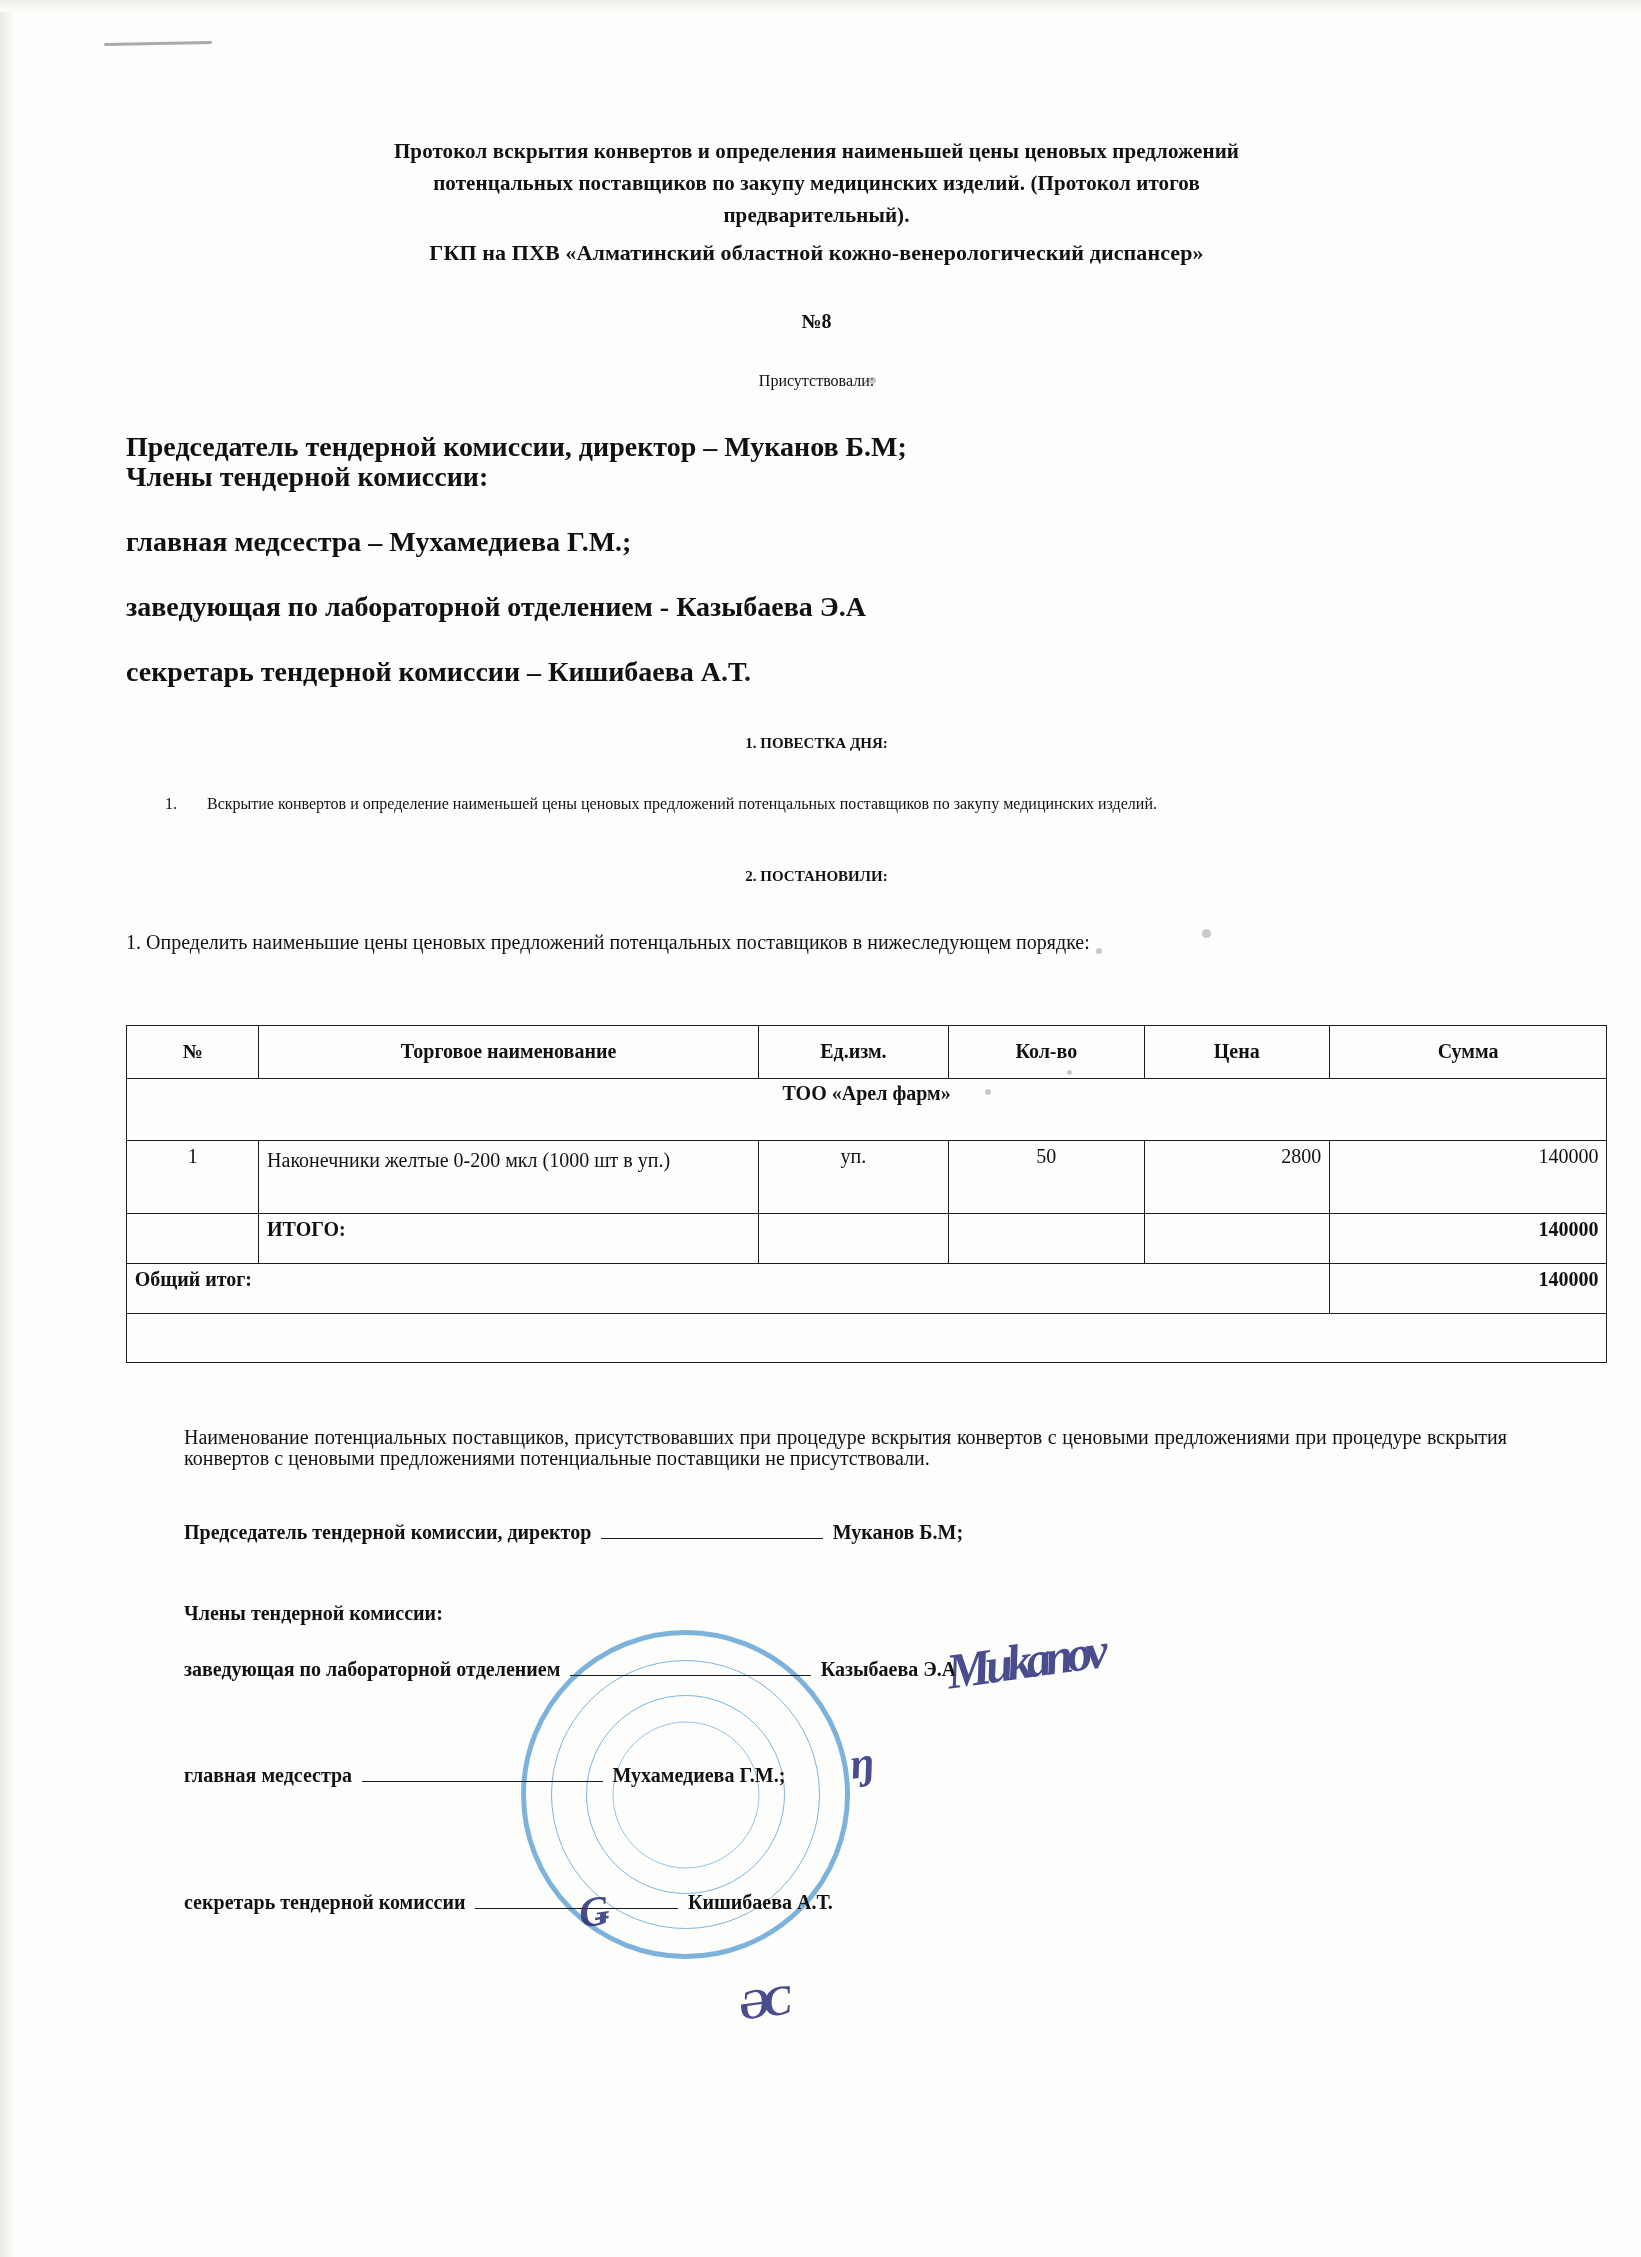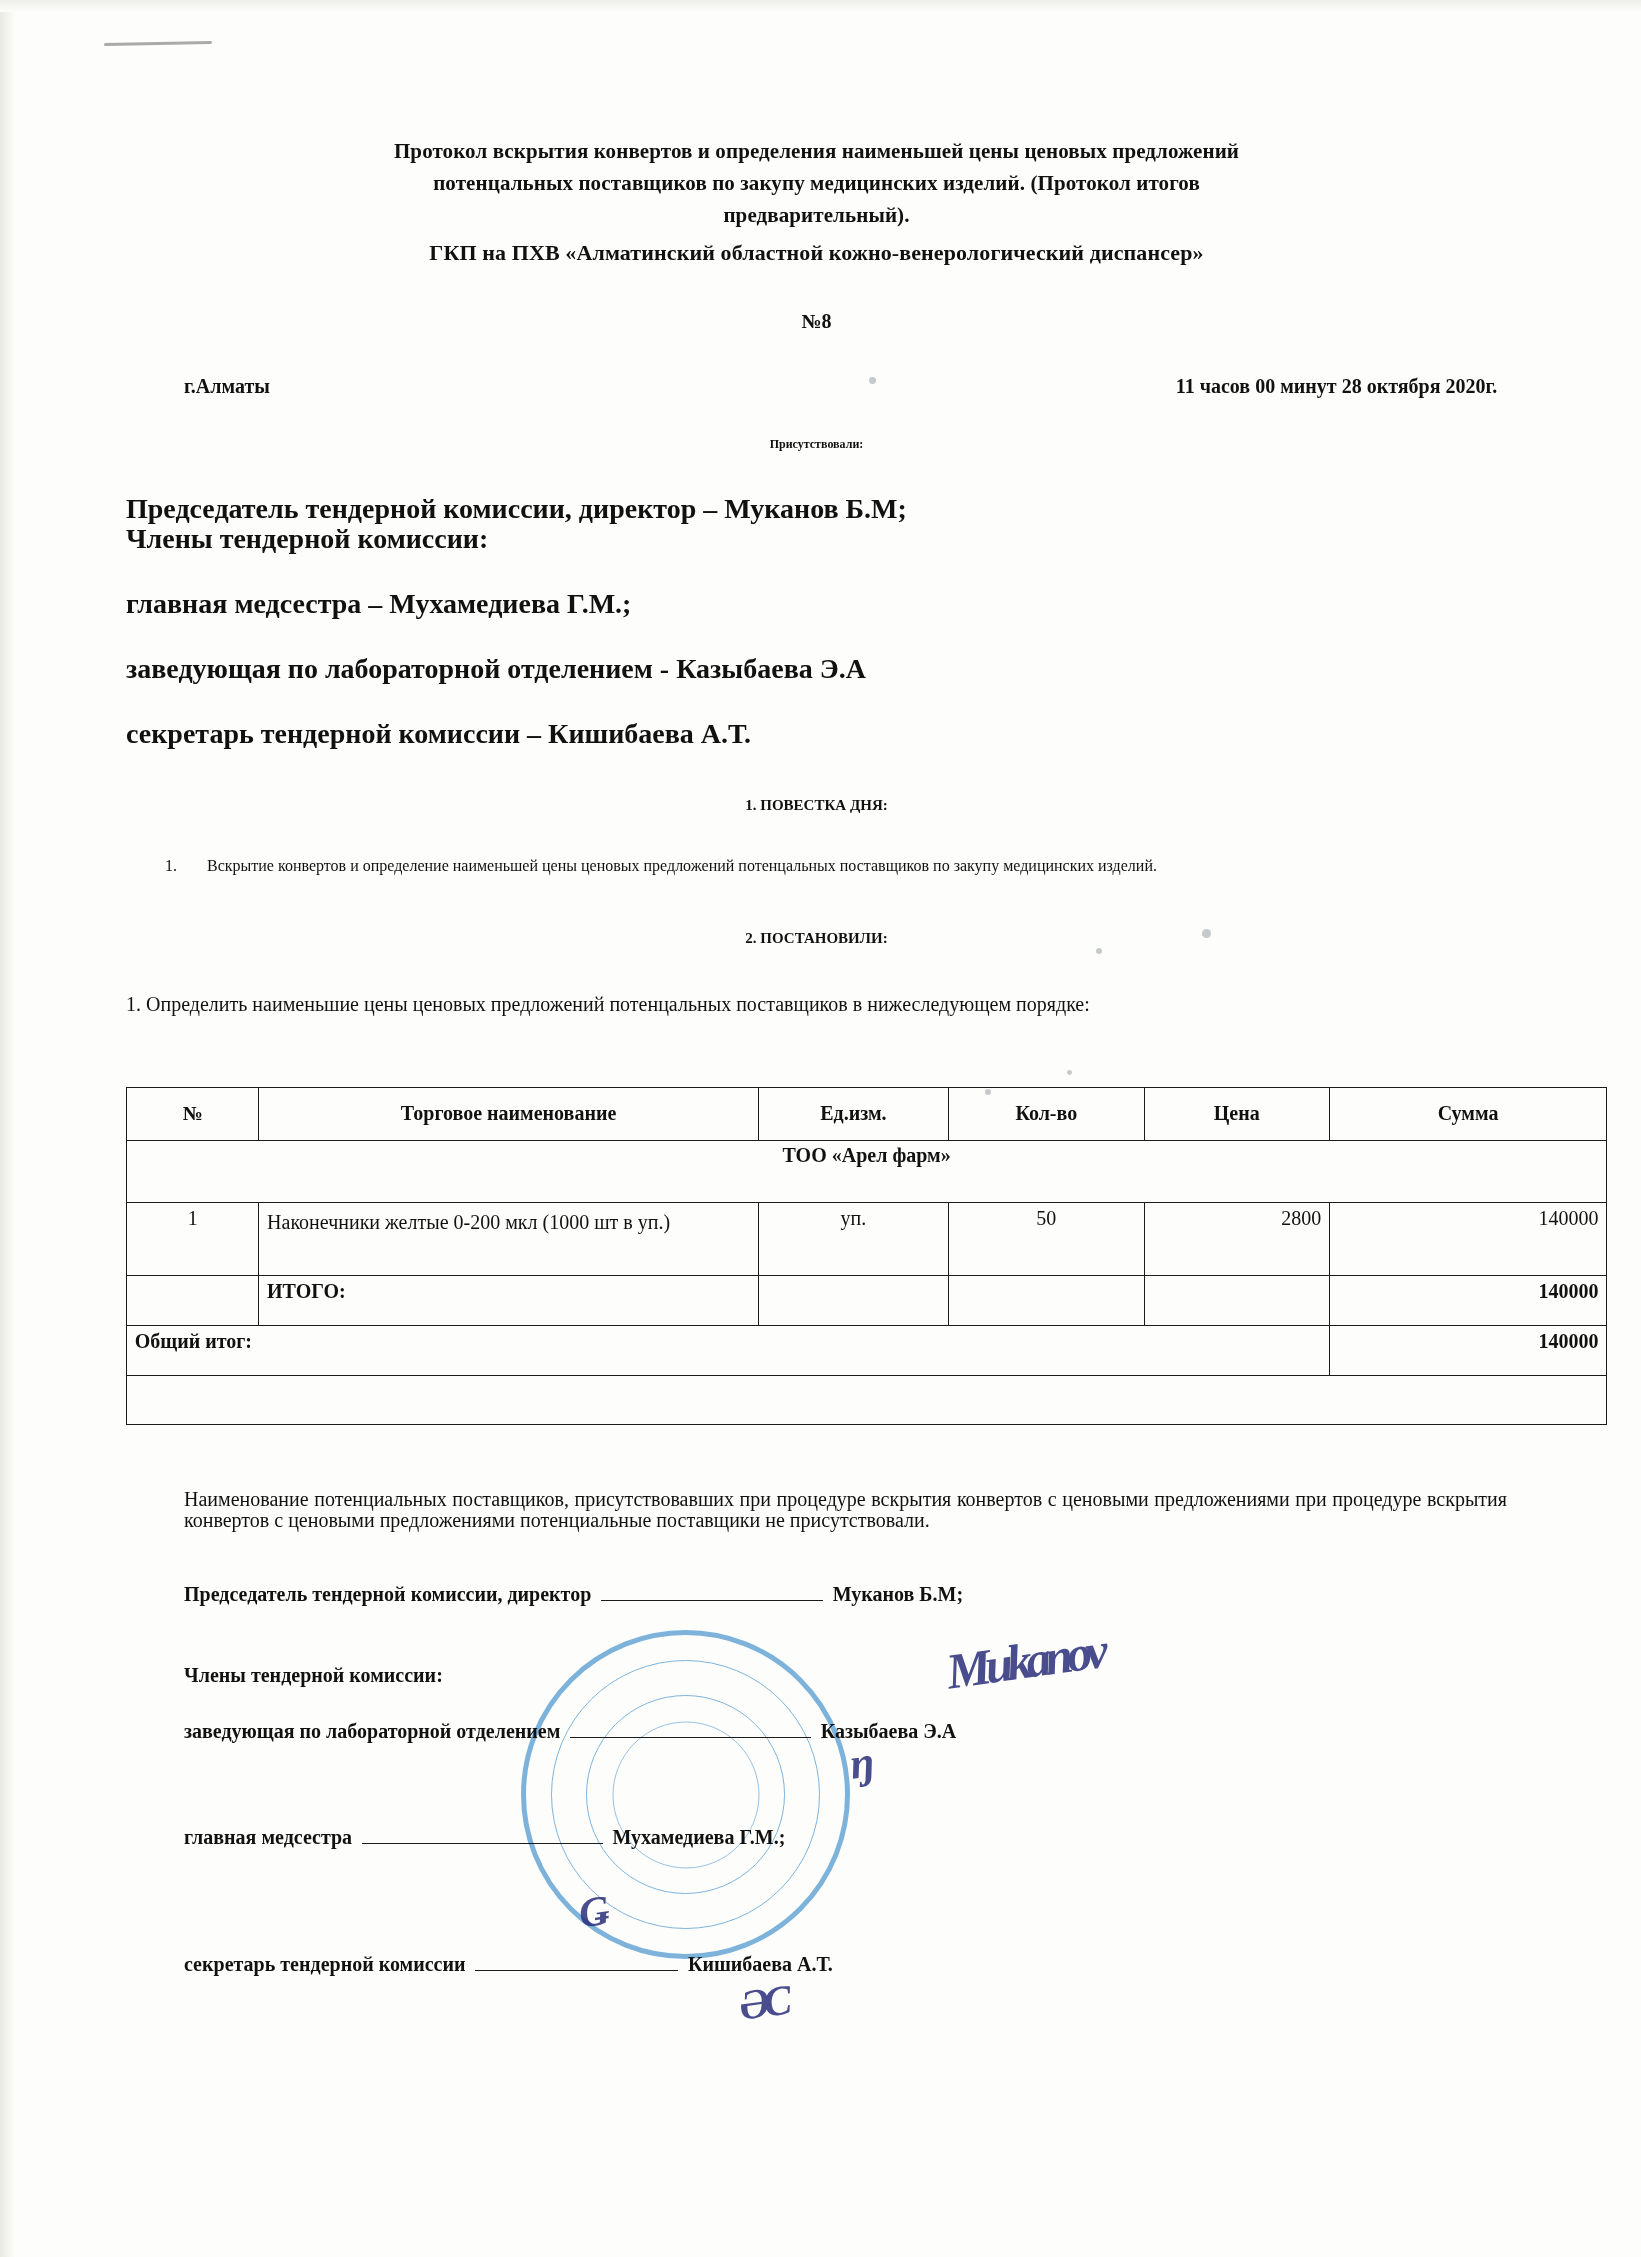--- a/index.html
+++ b/index.html
@@ -76,22 +76,22 @@
     font-size: 20px;
   }
   .place {
     margin-left: 58px;
   }
   .date {
     margin-right: 9.7px;
   }
   .present {
     text-align: center;
-    font-weight: bold;
-    font-size: 12px;
+    font-weight: normal;
+    font-size: 16px;
     margin-top: 39px;
   }
   .people {
     margin-top: 42px;
     font-weight: bold;
     font-size: 28px;
     line-height: 30px;
   }
   .people .gap {
     margin-top: 35px;
@@ -319,24 +319,20 @@
 
     <div class="title-block">
       <div>Протокол вскрытия конвертов и определения наименьшей цены ценовых предложений</div>
       <div>потенцальных поставщиков по закупу медицинских изделий. (Протокол итогов</div>
       <div>предварительный).</div>
       <div class="title-line3">ГКП на ПХВ «Алматинский областной кожно-венерологический диспансер»</div>
     </div>
 
     <div class="doc-number">№8</div>
 
-    <div class="place-date-row">
-      <div class="place">г.Алматы</div>
-      <div class="date">11 часов 00 минут 28  октября  2020г.</div>
-    </div>
 
     <div class="present">Присутствовали:</div>
 
     <div class="people">
       <div>Председатель тендерной комиссии, директор – Муканов Б.М;</div>
       <div>Члены тендерной комиссии:</div>
       <div class="gap">главная медсестра – Мухамедиева Г.М.;</div>
       <div class="gap">заведующая по лабораторной отделением  - Казыбаева Э.А</div>
       <div class="gap">секретарь тендерной комиссии – Кишибаева А.Т.</div>
     </div>

